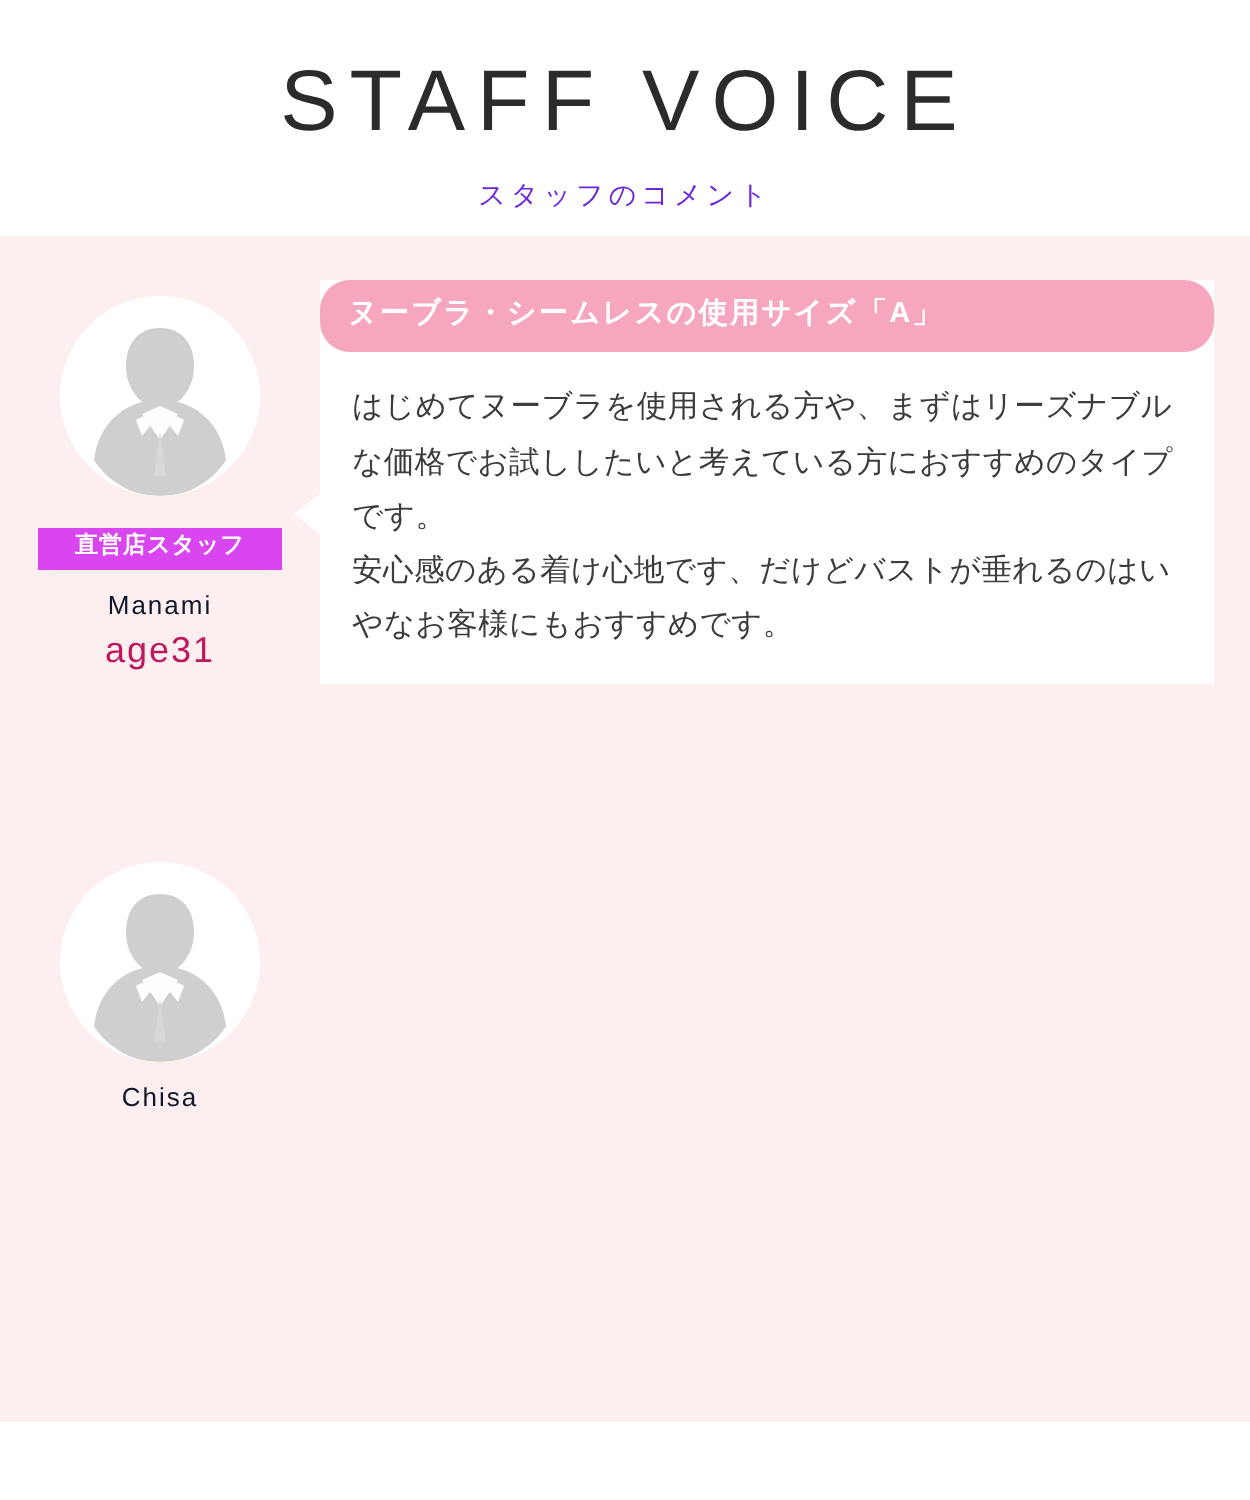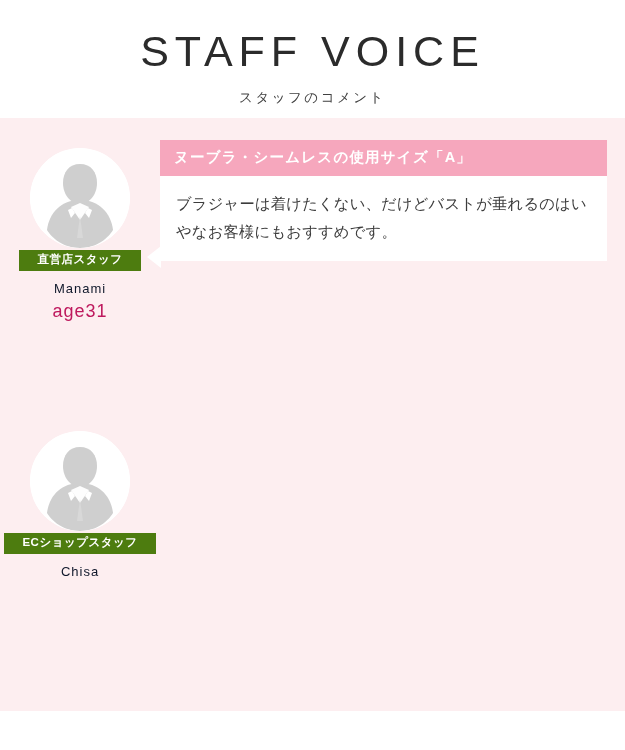--- a/index.html
+++ b/index.html
@@ -26,21 +26,21 @@
     color: #2b2b2b;
     font-weight: 400;
     font-family: "Liberation Sans", sans-serif;
     line-height: 1.1;
     margin: 0;
   }
   .subtitle {
     margin-top: 14px;
     font-size: 13.5px;
     letter-spacing: 2.5px;
-    color: #404040;
+    color: #6d28d9;
   }
   
   .band {
     position: absolute;
     left: 0; right: 0;
     top: 118px;
     height: 593px;
     background: #fdeef0;
   }
   .band-inner {
@@ -70,23 +70,23 @@
   .avatar {
     width: 100px; height: 100px;
     margin: 0 auto;
     border-radius: 50%;
     background: #ffffff;
     position: relative;
     overflow: hidden;
   }
   .avatar svg { display: block; }
   .badge {
-    margin: 2px auto 0;
+    margin: 16px auto 0;
     display: inline-block;
-    background: #4d7c0f;
+    background: #d946ef;
     color: #ffffff;
     font-size: 11.5px;
     font-weight: bold;
     letter-spacing: 0.5px;
     padding: 3px 18px 4px;
     line-height: 1.2;
     white-space: nowrap;
   }
   .staff-name {
     margin-top: 8px;
@@ -109,20 +109,21 @@
     background: #ffffff;
   }
   .bubble-head {
     background: #f6a7bd;
     color: #ffffff;
     font-size: 14.5px;
     font-weight: bold;
     letter-spacing: 1.2px;
     padding: 9px 14px 10px;
     line-height: 1.2;
+    border-radius: 15px;
   }
   .bubble-body {
     padding: 14px 16px 16px;
     font-size: 15.3px;
     line-height: 1.78;
     color: #3c3c3c;
     letter-spacing: 0.2px;
   }
   .bubble-body p { margin: 0; }
   
@@ -174,21 +175,22 @@
               <span class="badge">直営店スタッフ</span>
             </div>
             <div class="staff-name">Manami</div>
             <div class="staff-age">age31</div>
           </div>
 
           <div class="bubble">
             <div class="tail t1"></div>
             <div class="bubble-head">ヌーブラ・シームレスの使用サイズ「A」</div>
             <div class="bubble-body">
-              <p>ブラジャーは着けたくない、だけどバストが垂れるのはいやなお客様にもおすすめです。</p>
+              <p>はじめてヌーブラを使用される方や、まずはリーズナブルな価格でお試ししたいと考えている方におすすめのタイプです。</p>
+              <p>安心感のある着け心地です、だけどバストが垂れるのはいやなお客様にもおすすめです。</p>
             </div>
           </div>
         </div>
       </div>
 
       <div class="block b2">
         <div class="row">
           <div class="staff">
             <div class="avatar">
               <span>
@@ -200,23 +202,20 @@
                   </g>
                   <g fill="#ffffff">
                     <path d="M50 55l-9 4 9 13 9-13-9-4z" opacity="0.95"></path>
                     <path d="M42 60l-4 2 3 8 4-5-3-5z"></path>
                     <path d="M58 60l4 2-3 8-4-5 3-5z"></path>
                   </g>
                   <path d="M50 68l-3 22h6l-3-22z" fill="#d8d8d8"></path>
                 </svg>
               </span>
             </div>
-            <div>
-              <span class="badge">ECショップスタッフ</span>
-            </div>
             <div class="staff-name">Chisa</div>
           </div>
 
         </div>
       </div>
 
     </div>
   </div>
 </div>
 

